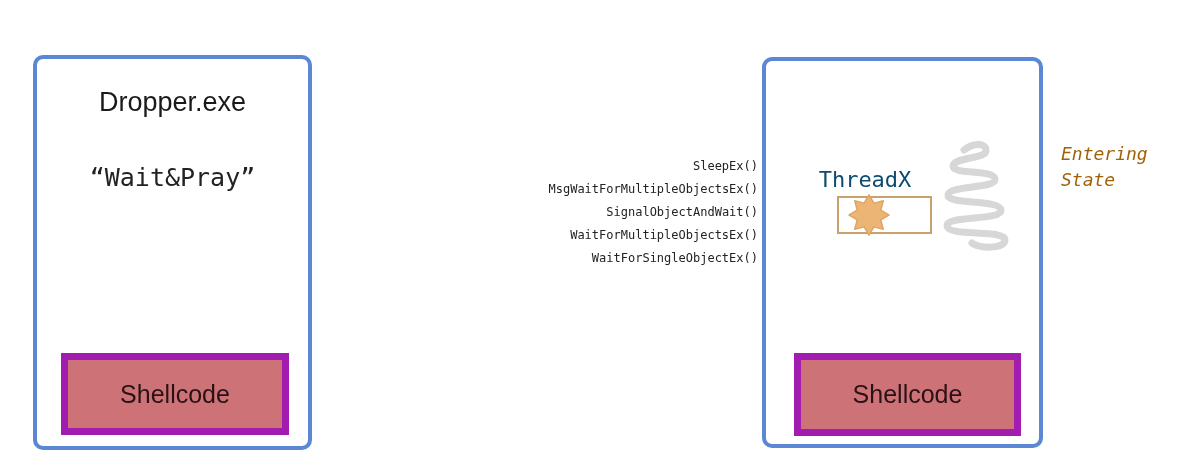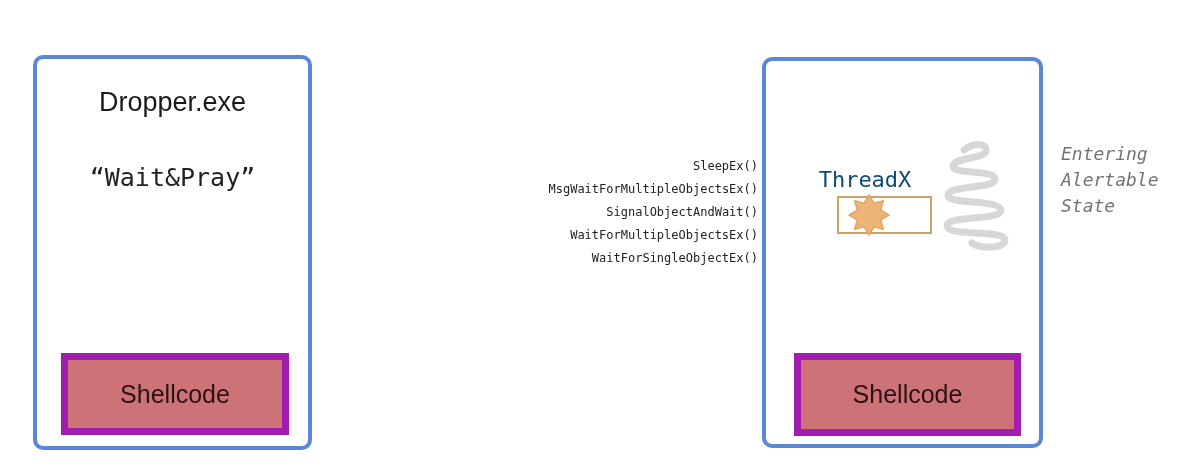--- a/index.html
+++ b/index.html
@@ -61,21 +61,21 @@
   .star-svg { position:absolute; left:81px; top:132px; width:44px; height:44px; }
 
   
   .spring-svg { position:absolute; left:932px; top:140px; width:90px; height:115px; }
 
   
   .annotation {
     position:absolute; left:1061px; top:141px;
     font-family:"DejaVu Sans Mono", monospace;
     font-style:italic; font-size:18px; line-height:26px;
-    color:#737373; white-space:nowrap;
+    color:#a16207; white-space:nowrap;
   }
 </style>
 </head>
 <body>
 
 <div class="canvas">
 
   <div class="proc-box" id="dropper-box">
     <div class="proc-title">Dropper.exe</div>
     <div class="technique-label">“Wait&amp;Pray”</div>
@@ -110,17 +110,16 @@
              C 20 35, 62 29, 63 39
              C 64 49, 17 45, 16 55
              C 15 65, 68 59, 69 70
              C 70 81, 14 75, 15 86
              C 16 97, 74 89, 73 100
              C 72 110, 45 108, 40 103" fill="none" stroke="#d7d7d7" stroke-width="7" stroke-linecap="round" stroke-linejoin="round"></path>
   </svg>
 
   <div class="annotation">
       <div>Entering</div>
-      <div>Alertable</div>
       <div>State</div>
     </div>
 
 </div>
 
 </body></html>

